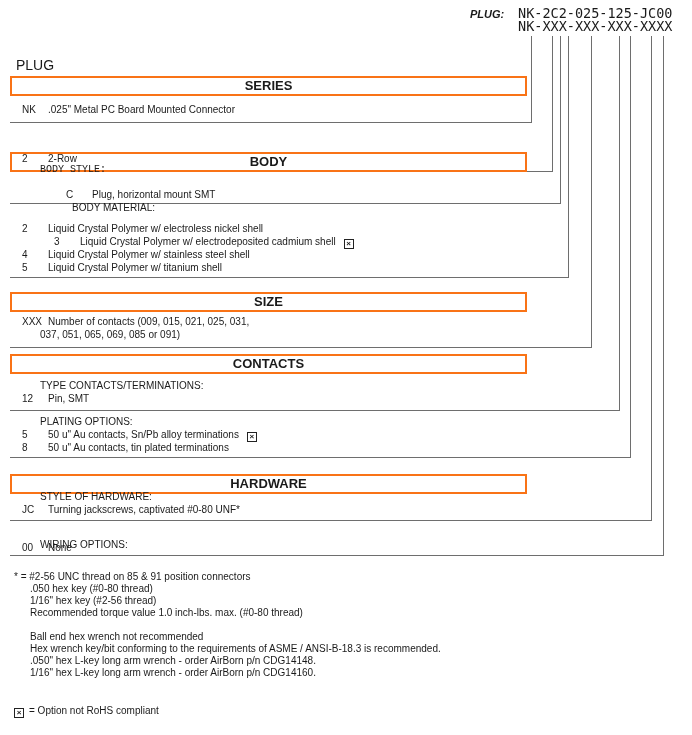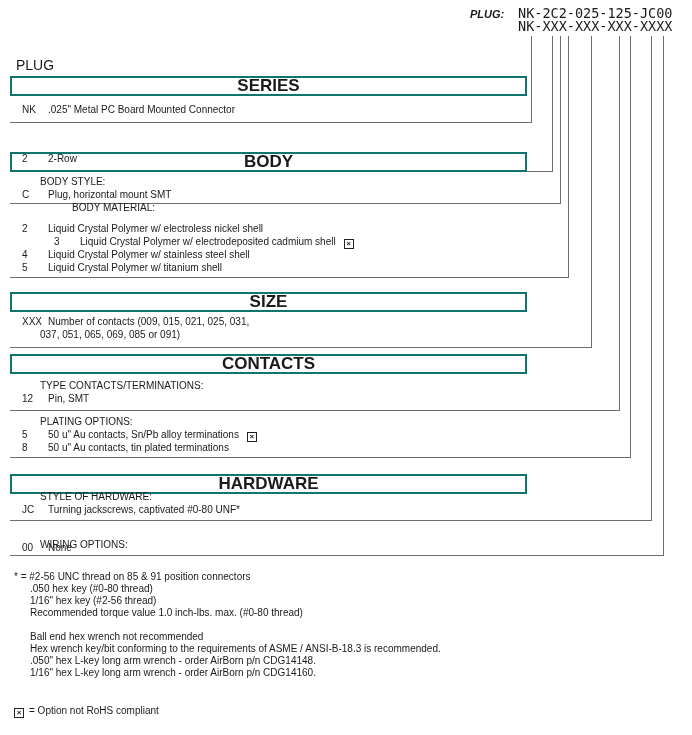--- a/index.html
+++ b/index.html
@@ -3,22 +3,22 @@
 <meta charset="utf-8">
 <style>
   html,body{margin:0;padding:0;background:#fff;}
   .page{position:relative;width:692px;height:735px;background:#ffffff;
         font-family:"Liberation Sans",sans-serif;color:#1a1a1a;overflow:hidden;}
   .abs{position:absolute;white-space:nowrap;}
   .txt{font-size:14px;line-height:11px;}
   .pn{font-family:"DejaVu Sans Mono","Liberation Mono",monospace;font-size:13.5px;line-height:13px;letter-spacing:0;}
   .plugtag{font-weight:bold;font-size:11px;font-style:italic;}
   .conn{position:absolute;left:10px;top:36px;border-right:1px solid #6e6e6e;border-bottom:1px solid #6e6e6e;}
-  .secbox{position:absolute;left:10px;width:513px;height:16px;border:2px solid #0f766e;
-          text-align:center;font-weight:bold;font-size:17px;line-height:16px;background:#fff;}
+  .secbox{position:absolute;left:10px;width:513px;height:16px;border:2px solid #f97316;
+          text-align:center;font-weight:bold;font-size:13px;line-height:16px;background:#fff;}
   .row{position:absolute;left:14px;font-size:10px;line-height:11px;white-space:nowrap;}
   .row .code{display:inline-block;width:26px;padding-left:8px;}
   .head{position:absolute;left:40px;font-size:10px;line-height:11px;white-space:nowrap;}
   .fnote{position:absolute;font-size:10px;line-height:11px;white-space:nowrap;}
   .xbox{display:inline-block;width:8px;height:8px;border:1px solid #222;margin-left:8px;
         font-size:8px;line-height:8px;text-align:center;vertical-align:-1px;font-weight:bold;}
   .xbox2{display:inline-block;width:8px;height:8px;border:1px solid #222;margin-right:5px;
         font-size:8px;line-height:8px;text-align:center;vertical-align:-1px;font-weight:bold;}
 </style>
 </head>
@@ -48,22 +48,22 @@
   <div class="row" style="top:104px;">
     <span class="code">NK</span><span>.025" Metal PC Board Mounted Connector</span>
   </div>
 
   <div class="secbox" style="top:128px;margin-top:24px;">
     <span>BODY</span>
   </div>
   <div class="row" style="top:153px;">
     <span class="code">2</span><span>2-Row</span>
   </div>
-  <div class="head" style="top:176px;">BODY STYLE:</div>
-  <div class="row" style="top:189px;">
+  <div class="head" style="top:164px;font-family:Liberation Mono, monospace;">BODY STYLE:</div>
+  <div class="row" style="top:189px;margin-left:44px;">
     <span class="code">C</span><span>Plug, horizontal mount SMT</span>
   </div>
   <div class="head" style="top:202px;padding-left:32px;">BODY MATERIAL:</div>
   <div class="row" style="top:223px;">
     <span class="code">2</span><span>Liquid Crystal Polymer w/ electroless nickel shell</span>
   </div>
   <div class="row" style="top:236px;margin-left:32px;">
     <span class="code">3</span><span>Liquid Crystal Polymer w/ electrodeposited  cadmium shell</span><span class="xbox">×</span>
   </div>
   <div class="row" style="top:249px;">

